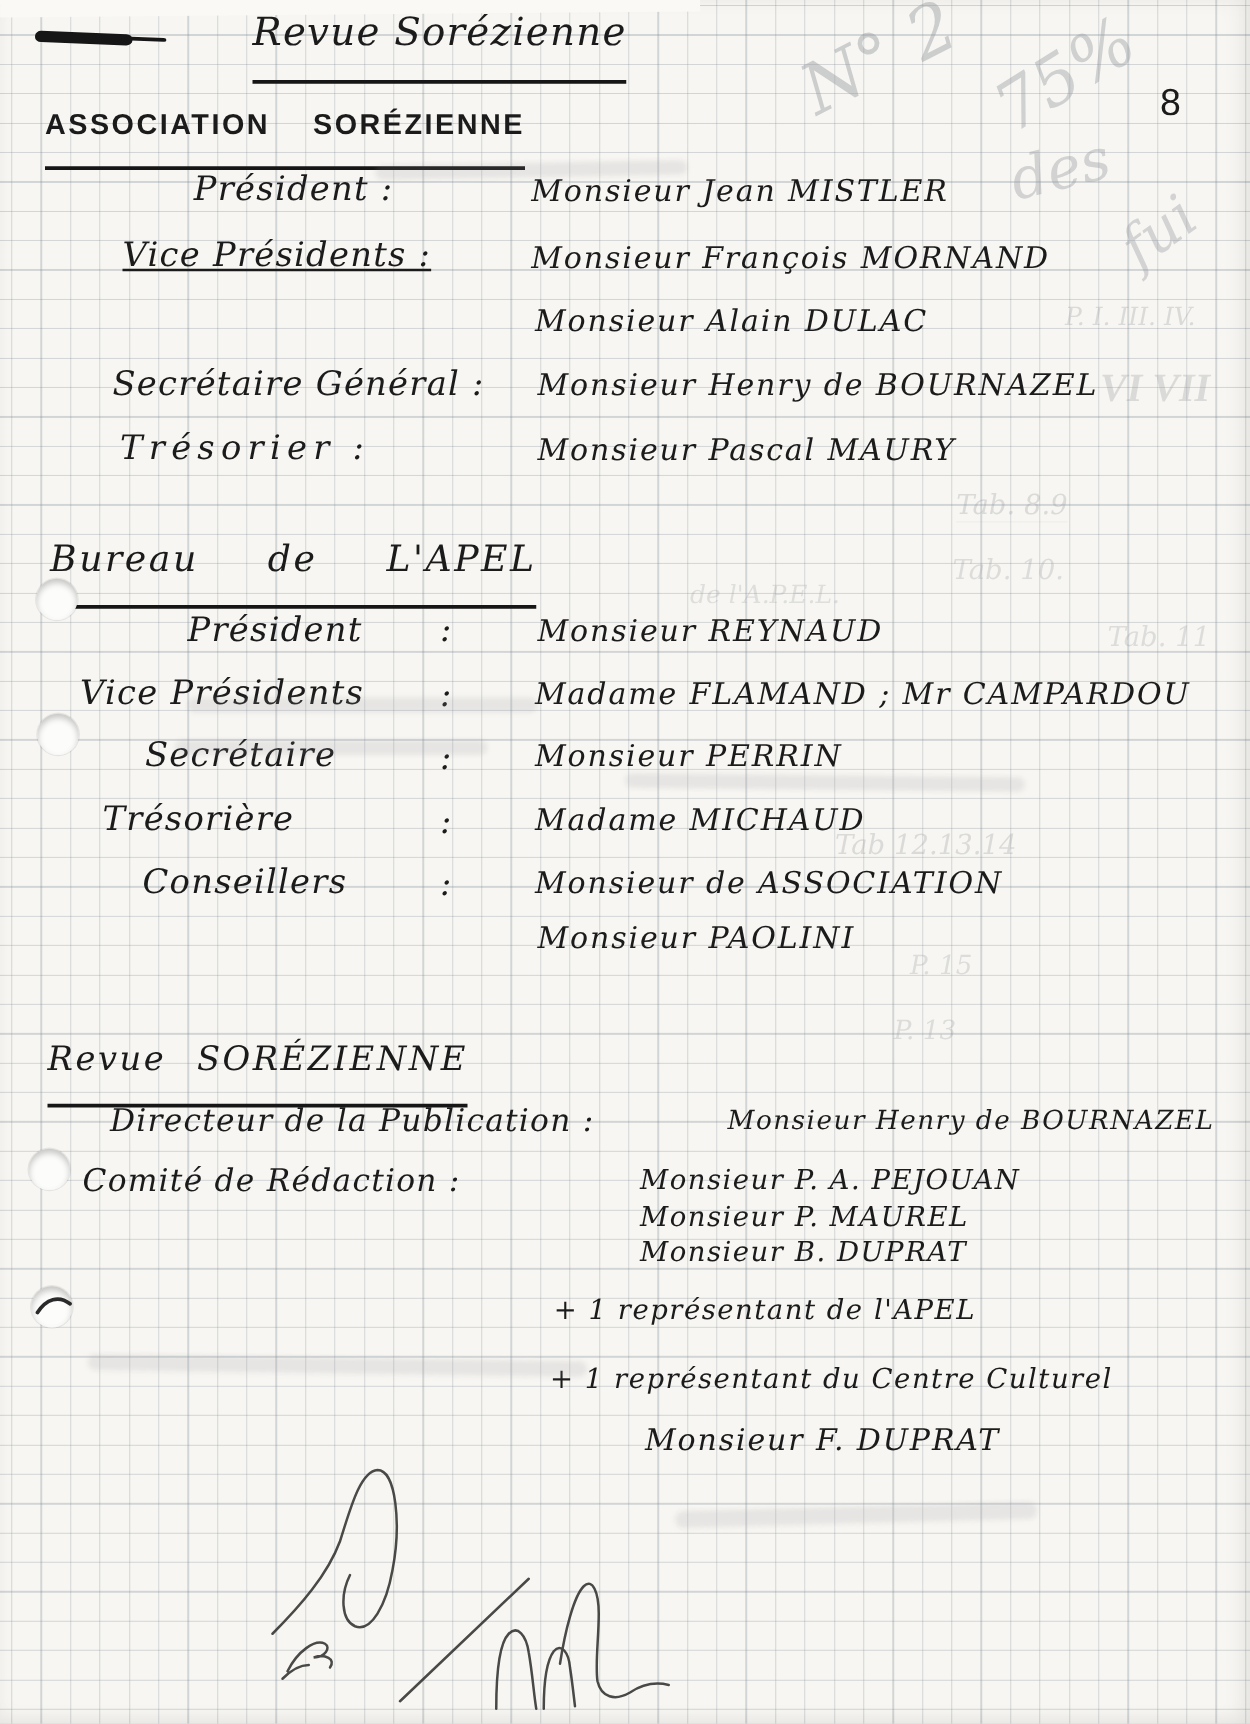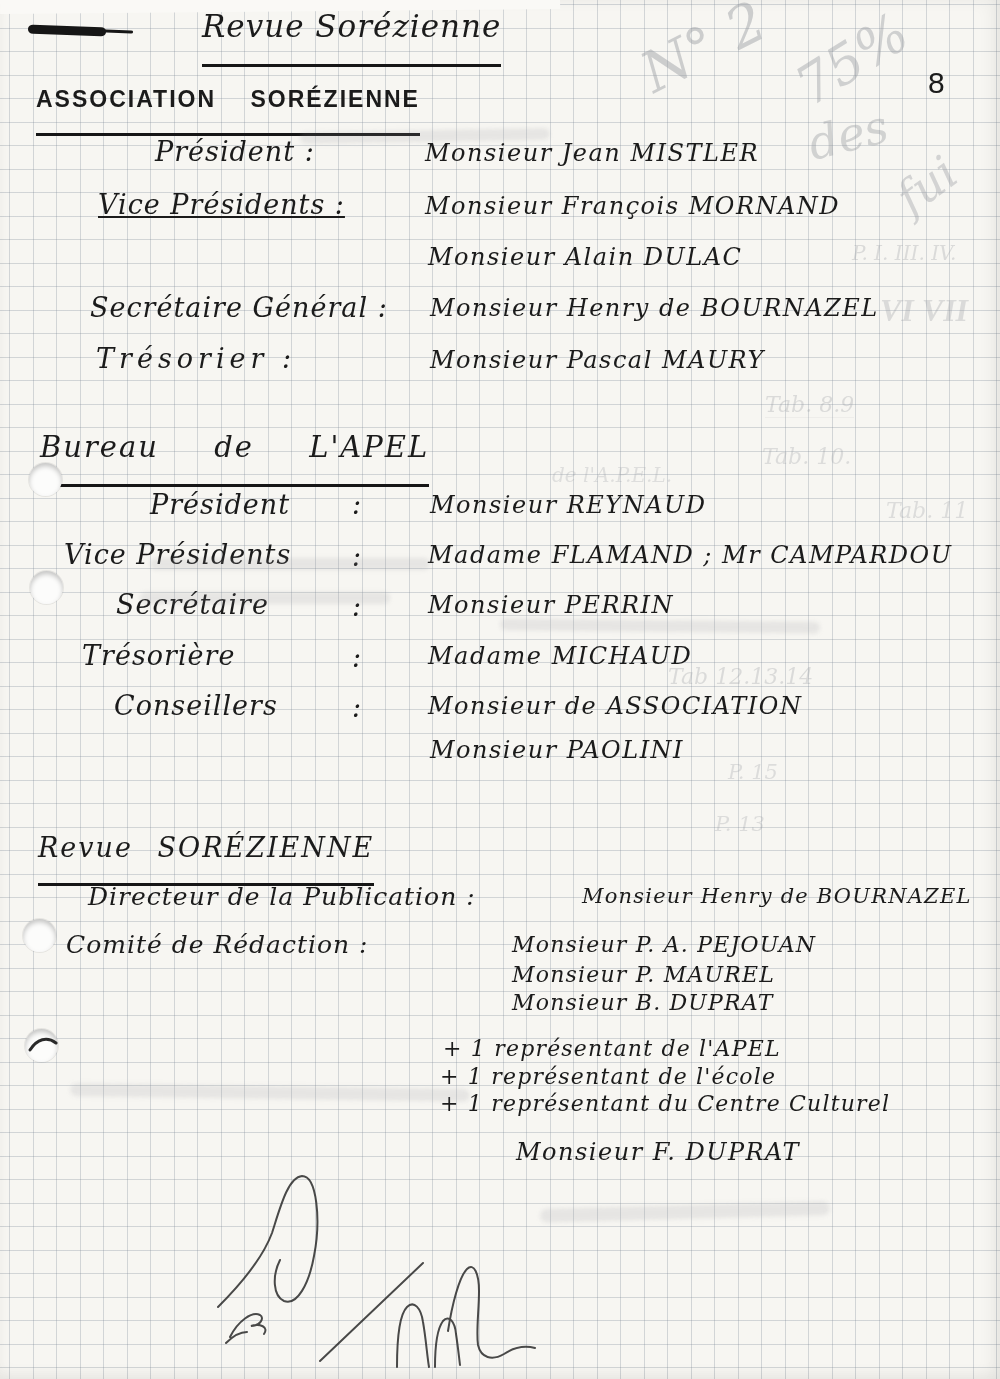--- a/index.html
+++ b/index.html
@@ -91,21 +91,20 @@
 
   <span class="abs hand role" style="left:88px;top:882px;font-size:25px;">Directeur de la Publication :</span>
   <span class="abs hand small-name" style="left:582px;top:884px;font-size:21px;">Monsieur Henry de BOURNAZEL</span>
 
   <span class="abs hand role" style="left:66px;top:930px;font-size:25px;">Comité de Rédaction :</span>
   <span class="abs hand small-name" style="left:512px;top:932px;">Monsieur P. A. PEJOUAN</span>
   <span class="abs hand small-name" style="left:512px;top:962px;">Monsieur P. MAUREL</span>
   <span class="abs hand small-name" style="left:512px;top:990px;">Monsieur B. DUPRAT</span>
 
   <span class="abs hand small-name" style="left:443px;top:1036px;">+ 1 représentant de l'APEL</span>
-  <span class="abs hand small-name" style="left:440px;top:1064px;">+ 1 représentant de l'école</span>
   <span class="abs hand small-name" style="left:440px;top:1091px;">+ 1 représentant du Centre Culturel</span>
 
   <span class="abs hand name" style="left:516px;top:1138px;">Monsieur F. DUPRAT</span>
 
   <span class="abs pencil" style="left:852px;top:241px;font-size:20px;opacity:.30;">P. I. III. IV.</span>
   <span class="abs pencil" style="left:880px;top:292px;font-size:32px;font-weight:bold;opacity:.30;font-family:Liberation Serif, serif;">VI VII</span>
   <span class="abs pencil" style="left:552px;top:440px;font-size:20px;opacity:.26;margin-top:23px;">de l'A.P.E.L.</span>
   <span class="abs pencil" style="left:765px;top:392px;font-size:22px;opacity:.30;border-bottom:1px solid rgba(150,152,158,.3);">Tab. 8.9</span>
   <span class="abs pencil" style="left:762px;top:444px;font-size:22px;opacity:.28;">Tab. 10.</span>
   <span class="abs pencil" style="left:886px;top:498px;font-size:22px;opacity:.28;">Tab. 11</span>

